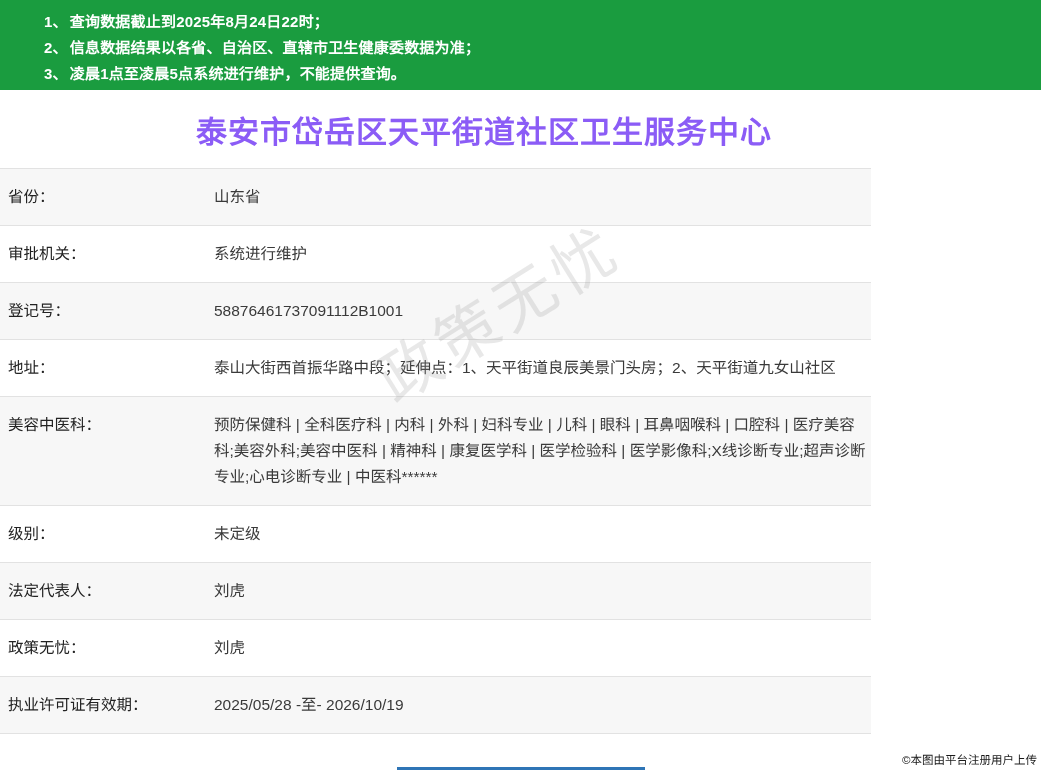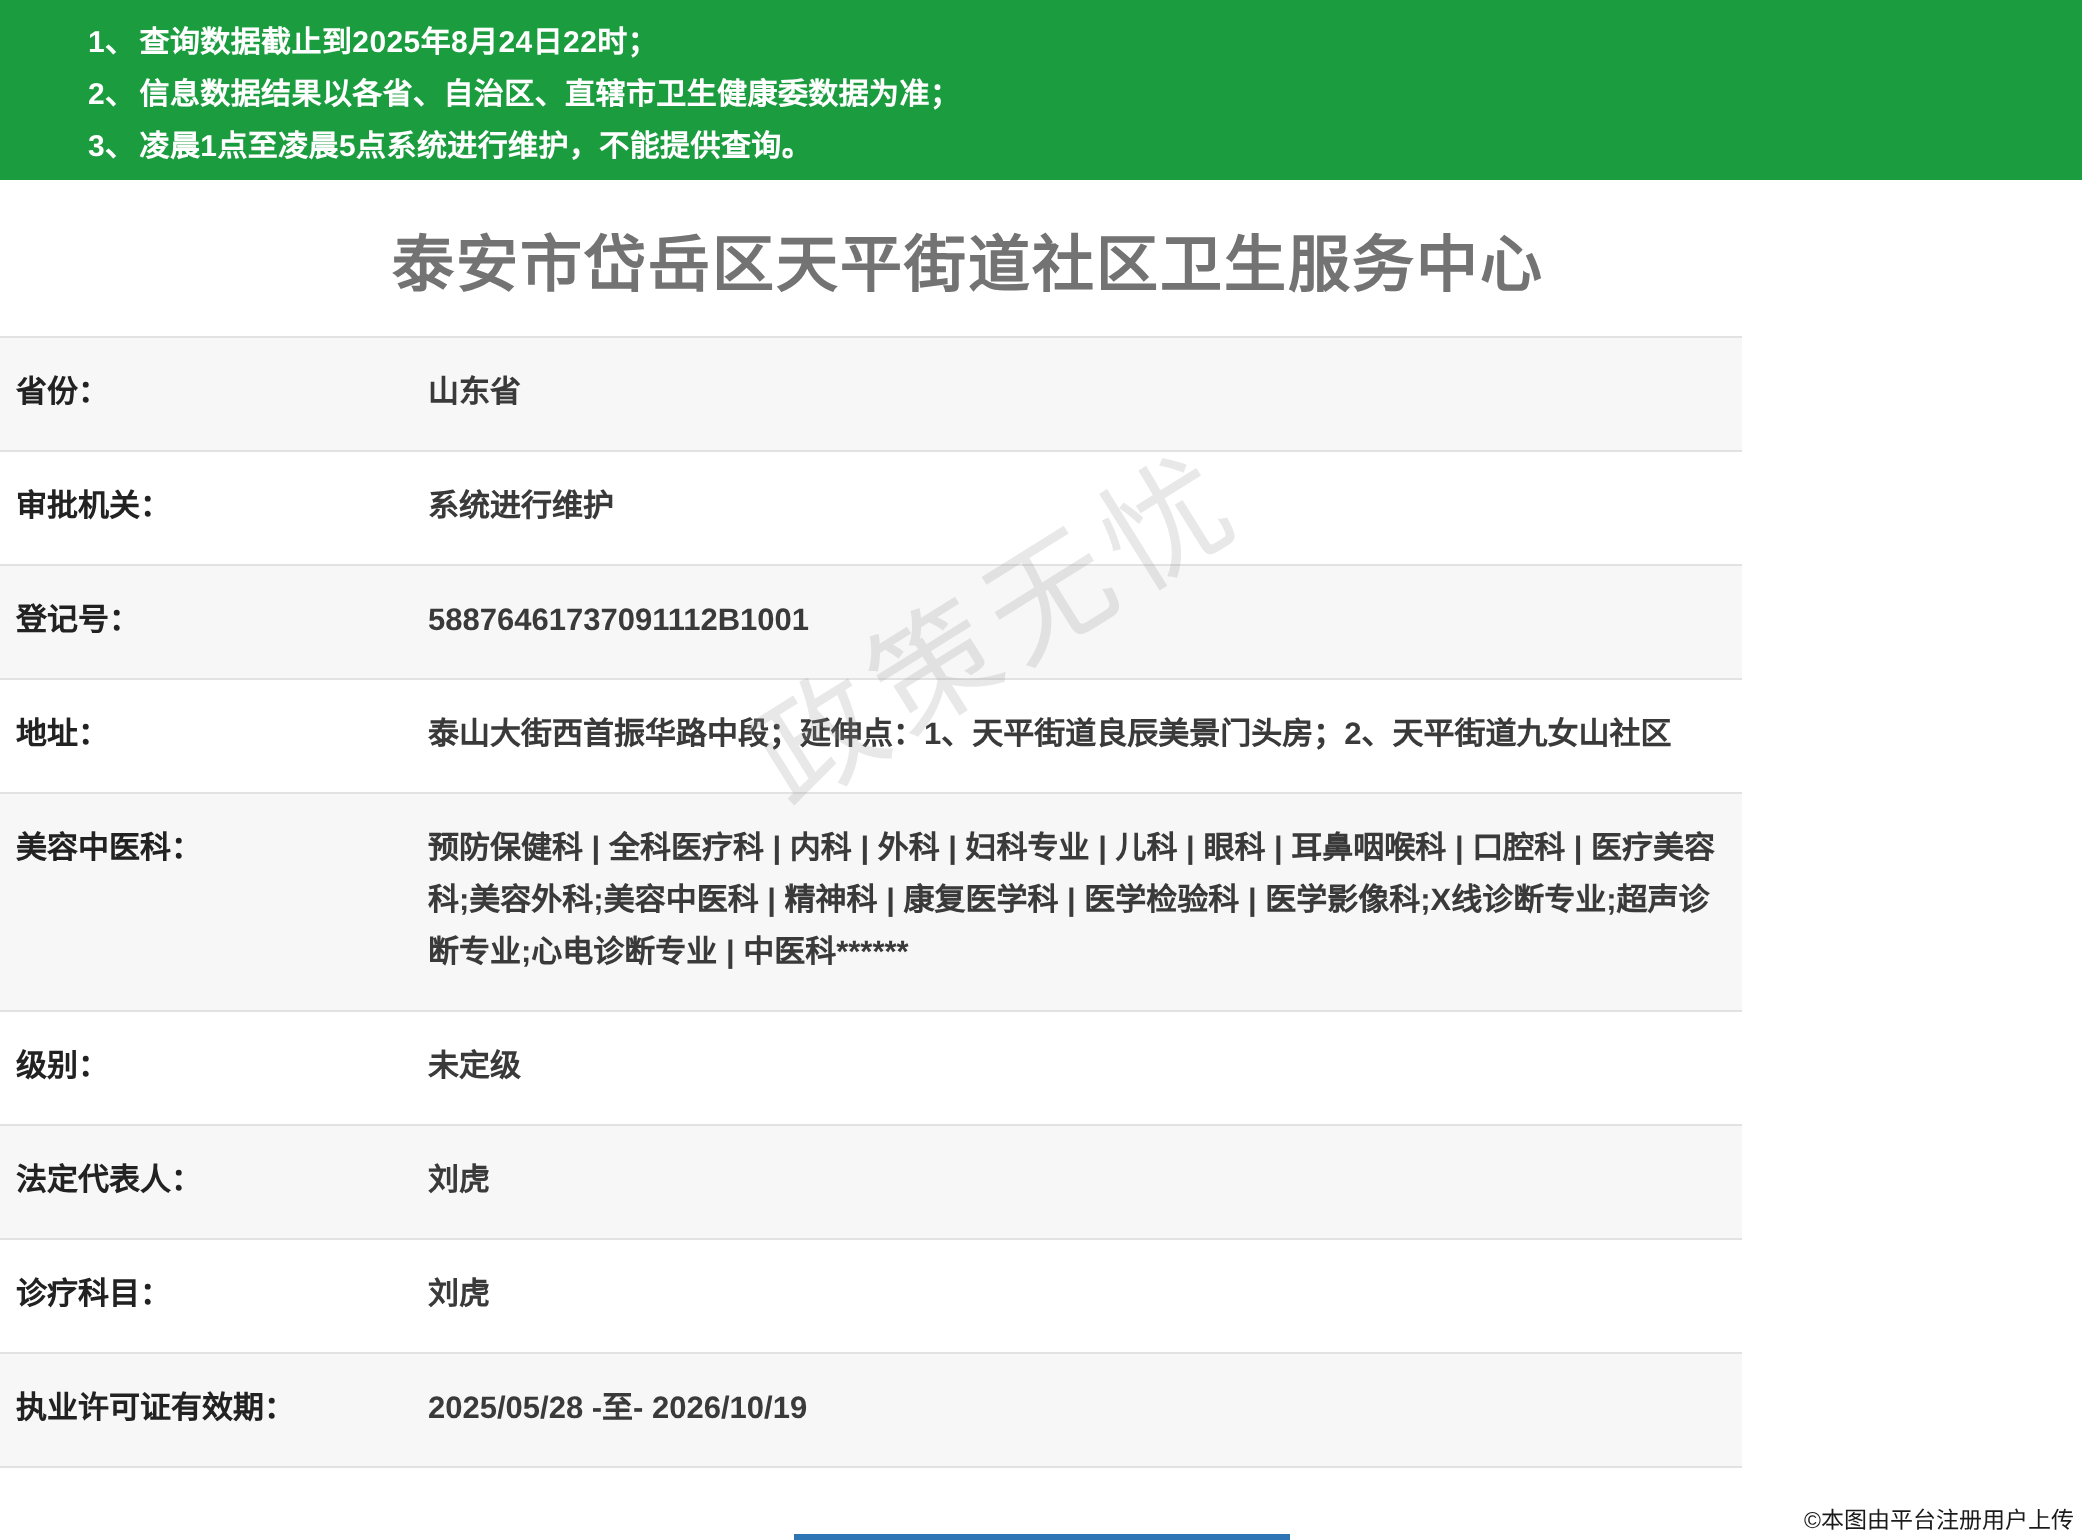--- a/index.html
+++ b/index.html
@@ -43,31 +43,30 @@
   .title-wrap {
     height: 78px;
     display: flex;
     align-items: center;
     padding-left: 196px;
     box-sizing: border-box;
   }
   .doc-title {
     font-size: 31px;
     font-weight: bold;
-    color: #737373;
+    color: #8b5cf6;
     letter-spacing: 1px;
     white-space: nowrap;
   }
 
   
   .info-table {
     width: 871px;
     border-collapse: collapse;
     table-layout: fixed;
-    font-weight: bold;
   }
   .info-table tr { border-top: 1px solid #e2e2e2; }
   .info-table tr:last-child { border-bottom: 1px solid #e2e2e2; }
   .info-table td {
     vertical-align: top;
     font-size: 15.5px;
     color: #333333;
     padding: 15px 4px 15px 0;
     line-height: 26px;
   }
@@ -180,21 +179,21 @@
     </tr>
     <tr>
       <td class="lbl">级别：</td>
       <td class="val">未定级</td>
     </tr>
     <tr class="shaded">
       <td class="lbl">法定代表人：</td>
       <td class="val">刘虎</td>
     </tr>
     <tr>
-      <td class="lbl">诊疗科目：</td>
+      <td class="lbl">政策无忧：</td>
       <td class="val">刘虎</td>
     </tr>
     <tr class="shaded">
       <td class="lbl">执业许可证有效期：</td>
       <td class="val">2025/05/28 -至- 2026/10/19</td>
     </tr>
   </tbody>
 </table>
 
 <div class="btn-row">

